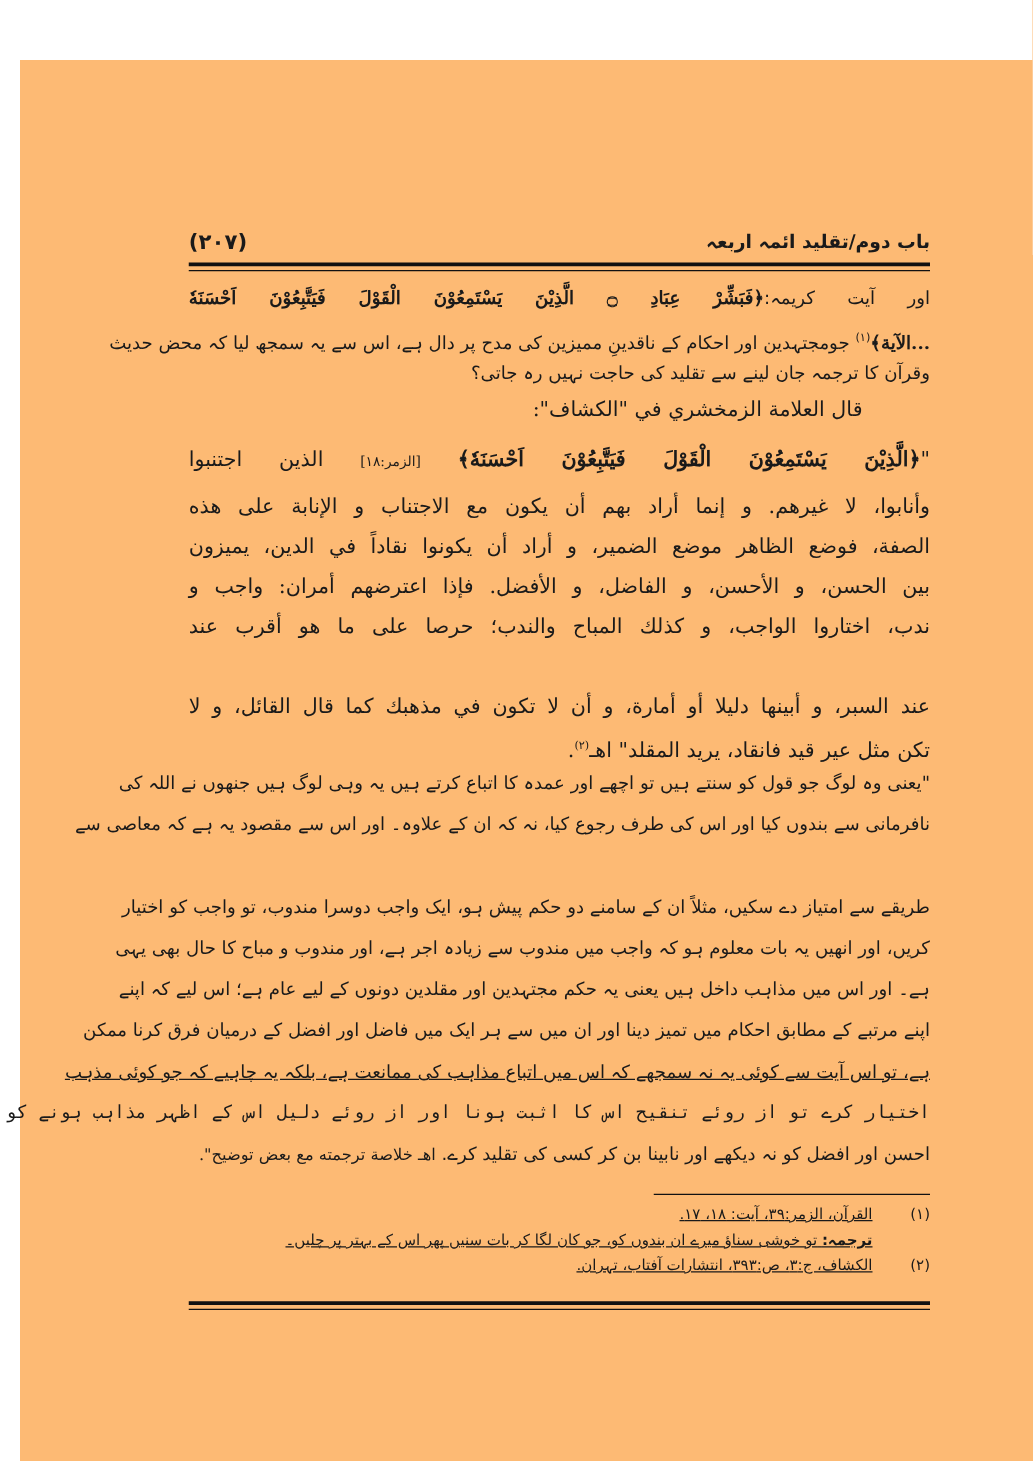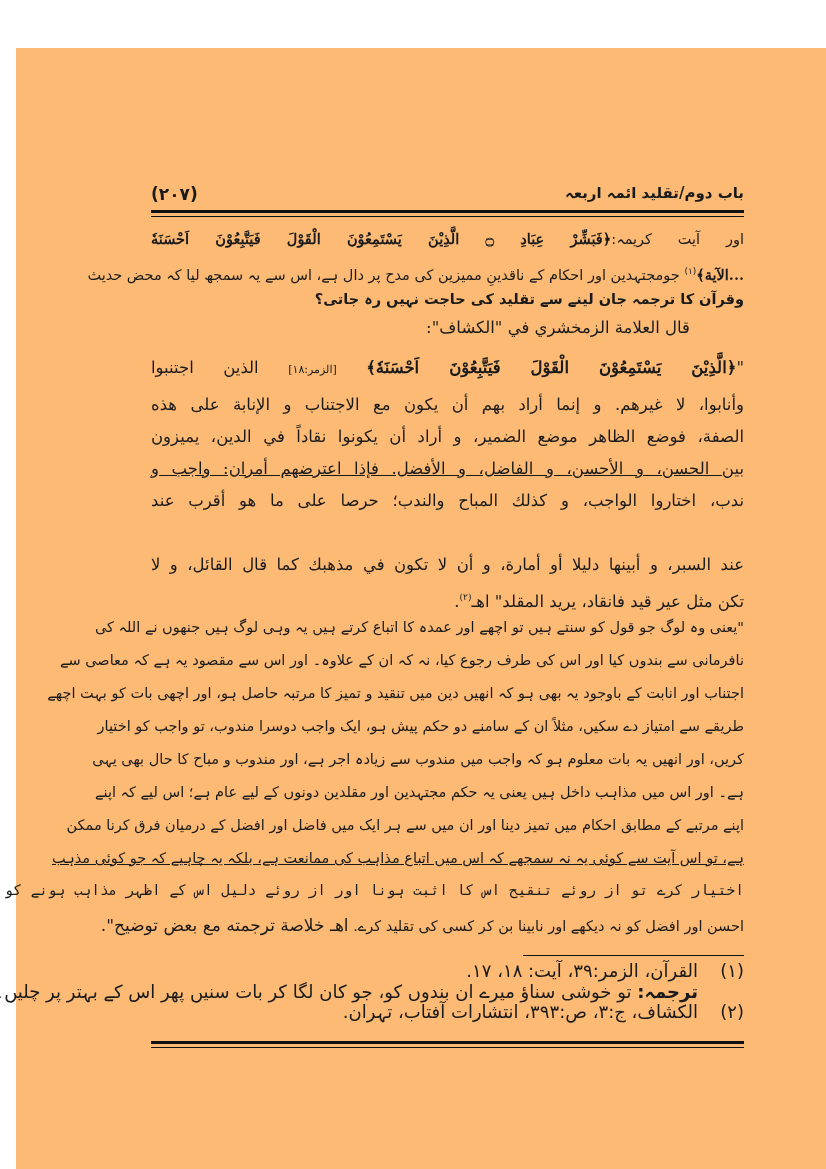--- a/index.html
+++ b/index.html
@@ -41,22 +41,23 @@
   .urdu { font-size: 14.5px; line-height: 22px; }
   .arabic { font-family: "DejaVu Serif", serif; font-size: 16.5px; line-height: 24px; }
   .quran { font-family: "DejaVu Serif", serif; font-weight: bold; }
   .short { text-align: right; text-align-last: right; }
   .sup { font-size: 9px; vertical-align: super; }
   .ayah-ref { font-size: 11px; }
 
   .fn-sep { position: absolute; left: 507px; top: 907px; width: 221px; height: 1px; background: #111; }
   .fn {
     position: absolute; left: 300px; width: 428px;
-    direction: rtl; white-space: nowrap; font-size: 18px; line-height: 18px;
+    direction: rtl; white-space: nowrap; font-size: 12px; line-height: 18px;
     font-family: "DejaVu Sans", sans-serif;
+    text-decoration: underline;
   }
   .fn-num { display: inline-block; width: 46px; }
   .fn-trans-label { font-weight: bold; }
 </style>
 </head>
 <body>
 
 <div class="page">
 
   <div class="header">
@@ -66,50 +67,49 @@
   <div class="rule-thick" style="top:162px;"></div>
   <div class="rule-thin" style="top:168px;"></div>
 
   <div class="line urdu" style="top:180px;">
     <span>اور آیت کریمہ:</span><span class="quran">﴿فَبَشِّرْ عِبَادِ ۝ الَّذِيْنَ يَسْتَمِعُوْنَ الْقَوْلَ فَيَتَّبِعُوْنَ اَحْسَنَهٗ</span>
   </div>
   <div class="line urdu" style="top:212px;">
     <span class="quran">...الآية﴾</span><span class="sup">(۱)</span>
     <span>جومجتہدین اور احکام کے ناقدینِ ممیزین کی مدح پر دال ہے، اس سے یہ سمجھ لیا کہ محض حدیث</span>
   </div>
-  <div class="line urdu short" style="top:240px;font-weight:bold;">وقرآن کا ترجمہ جان لینے سے تقلید کی حاجت نہیں رہ جاتی؟</div>
+  <div class="line urdu short" style="top:240px;">وقرآن کا ترجمہ جان لینے سے تقلید کی حاجت نہیں رہ جاتی؟</div>
 
   <div class="line arabic short" style="top:268px; right:134px; left:auto; width:auto; padding-right:18px;">قال العلامة الزمخشري في "الكشاف":</div>
 
   <div class="line arabic" style="top:308px;">
     <span>"</span><span class="quran">﴿الَّذِيْنَ يَسْتَمِعُوْنَ الْقَوْلَ فَيَتَّبِعُوْنَ اَحْسَنَهٗ﴾</span>
     <span class="ayah-ref">[الزمر:١٨]</span>
     <span>الذين اجتنبوا</span>
   </div>
   <div class="line arabic" style="top:345px;">وأنابوا، لا غيرهم. و إنما أراد بهم أن يكون مع الاجتناب و الإنابة على هذه</div>
   <div class="line arabic" style="top:377px;">الصفة، فوضع الظاهر موضع الضمير، و أراد أن يكونوا نقاداً في الدين، يميزون</div>
-  <div class="line arabic" style="top:409px;text-decoration:underline;">بين الحسن، و الأحسن، و الفاضل، و الأفضل. فإذا اعترضهم أمران: واجب و</div>
+  <div class="line arabic" style="top:409px;">بين الحسن، و الأحسن، و الفاضل، و الأفضل. فإذا اعترضهم أمران: واجب و</div>
   <div class="line arabic" style="top:441px;">ندب، اختاروا الواجب، و كذلك المباح والندب؛ حرصا على ما هو أقرب عند</div>
   <div class="line arabic" style="top:505px;">عند السبر، و أبينها دليلا أو أمارة، و أن لا تكون في مذهبك كما قال القائل، و لا</div>
   <div class="line arabic short" style="top:537px;text-align:right;">
     <span>تكن مثل عير قيد فانقاد، يريد المقلد" اهـ</span><span class="sup">(۲)</span><span>.</span>
   </div>
 
   <div class="line urdu" style="top:568px;">"یعنی وہ لوگ جو قول کو سنتے ہیں تو اچھے اور عمدہ کا اتباع کرتے ہیں یہ وہی لوگ ہیں جنھوں نے اللہ کی</div>
   <div class="line urdu" style="top:601px;">نافرمانی سے بندوں کیا اور اس کی طرف رجوع کیا، نہ کہ ان کے علاوہ۔ اور اس سے مقصود یہ ہے کہ معاصی سے</div>
-  <div class="line urdu" style="top:634px;">اجتناب اور انابت کے باوجود یہ بھی ہو کہ انھیں دین میں تنقید و تمیز کا مرتبہ حاصل ہو، اور اچھی بات کو بہت اچھے</div>
   <div class="line urdu" style="top:667px;">طریقے سے امتیاز دے سکیں، مثلاً ان کے سامنے دو حکم پیش ہو، ایک واجب دوسرا مندوب، تو واجب کو اختیار</div>
   <div class="line urdu" style="top:700px;">کریں، اور انھیں یہ بات معلوم ہو کہ واجب میں مندوب سے زیادہ اجر ہے، اور مندوب و مباح کا حال بھی یہی</div>
   <div class="line urdu" style="top:733px;">ہے۔ اور اس میں مذاہب داخل ہیں یعنی یہ حکم مجتہدین اور مقلدین دونوں کے لیے عام ہے؛ اس لیے کہ اپنے</div>
   <div class="line urdu" style="top:766px;">اپنے مرتبے کے مطابق احکام میں تمیز دینا اور ان میں سے ہر ایک میں فاضل اور افضل کے درمیان فرق کرنا ممکن</div>
   <div class="line urdu" style="top:799px;text-decoration:underline;">ہے، تو اس آیت سے کوئی یہ نہ سمجھے کہ اس میں اتباع مذاہب کی ممانعت ہے، بلکہ یہ چاہیے کہ جو کوئی مذہب</div>
   <div class="line urdu" style="top:832px;font-family:Liberation Mono, monospace;">اختیار کرے تو از روئے تنقیح اس کا اثبت ہونا اور از روئے دلیل اس کے اظہر مذاہب ہونے کو دیکھ لے، نہ یہ کہ</div>
   <div class="line urdu short" style="top:865px;">
     <span>احسن اور افضل کو نہ دیکھے اور نابینا بن کر کسی کی تقلید کرے.</span>
-    <span class="arabic" style="font-size:17px;">اهـ خلاصة ترجمته مع بعض توضيح".</span>
+    <span class="arabic" style="font-size:13px;">اهـ خلاصة ترجمته مع بعض توضيح".</span>
   </div>
 
   <div class="fn-sep"></div>
   <div class="fn" style="top:914px;">
     <span class="fn-num">(۱)</span><span>القرآن، الزمر:۳۹، آیت: ۱۸، ۱۷.</span>
   </div>
   <div class="fn" style="top:935px; padding-right:46px; width:382px;">
     <span class="fn-trans-label">ترجمہ:</span>
     <span>تو خوشی سناؤ میرے ان بندوں کو، جو کان لگا کر بات سنیں پھر اس کے بہتر پر چلیں۔</span>
   </div>

